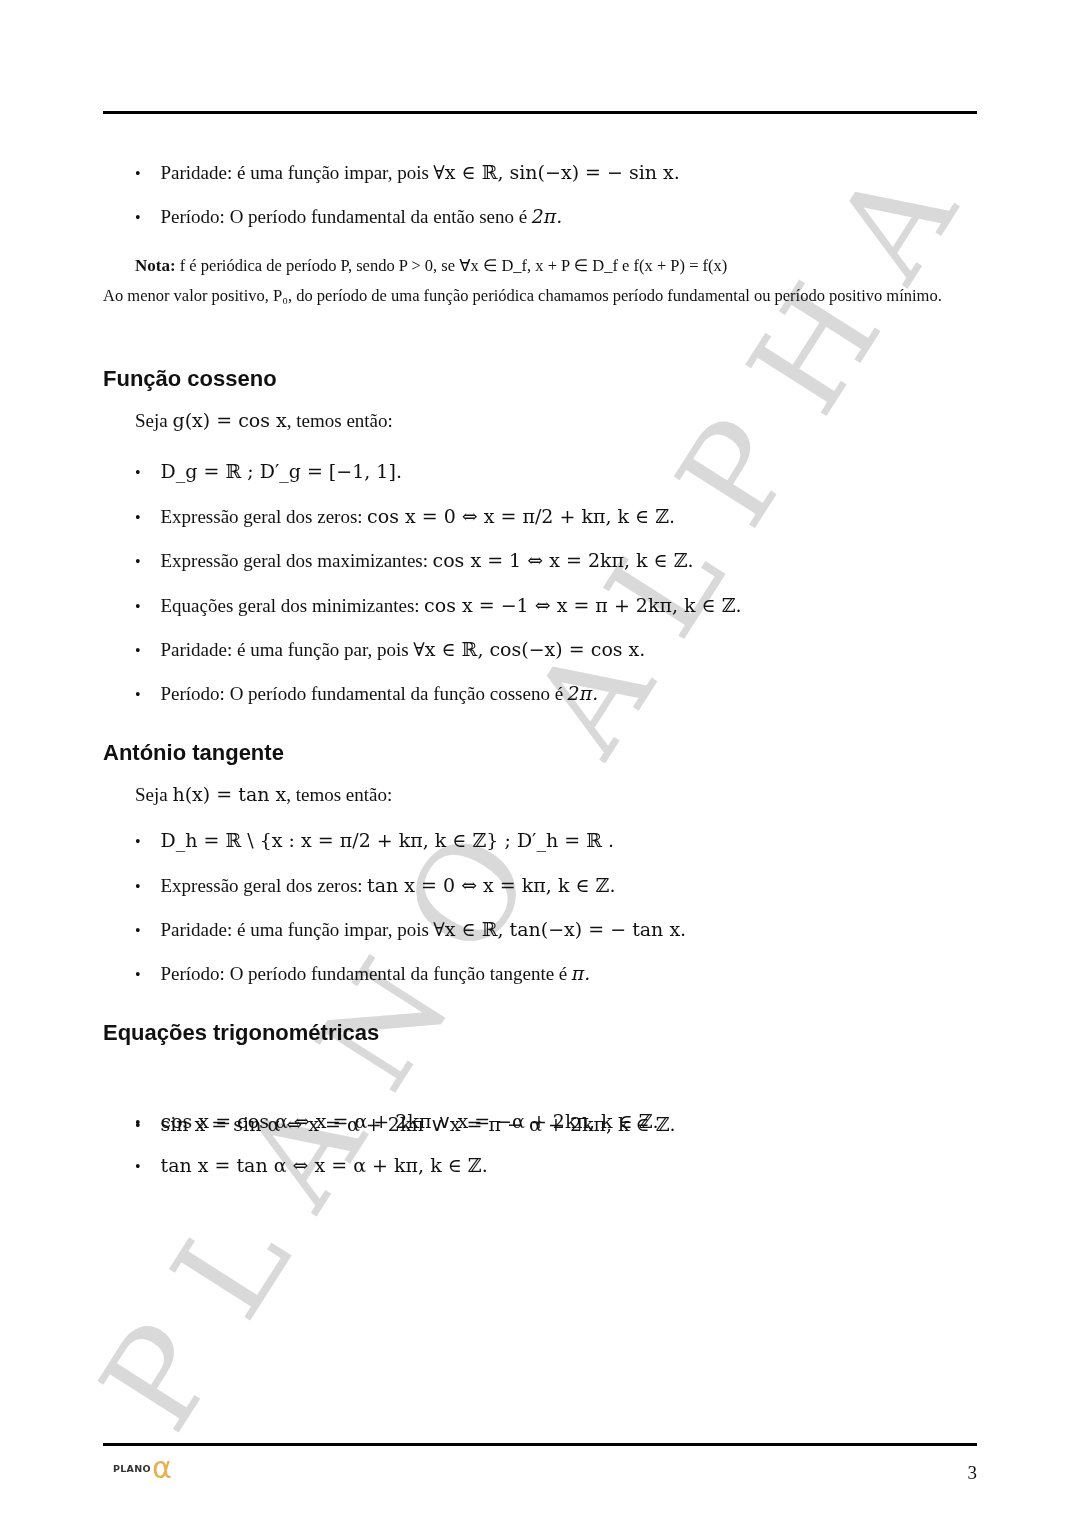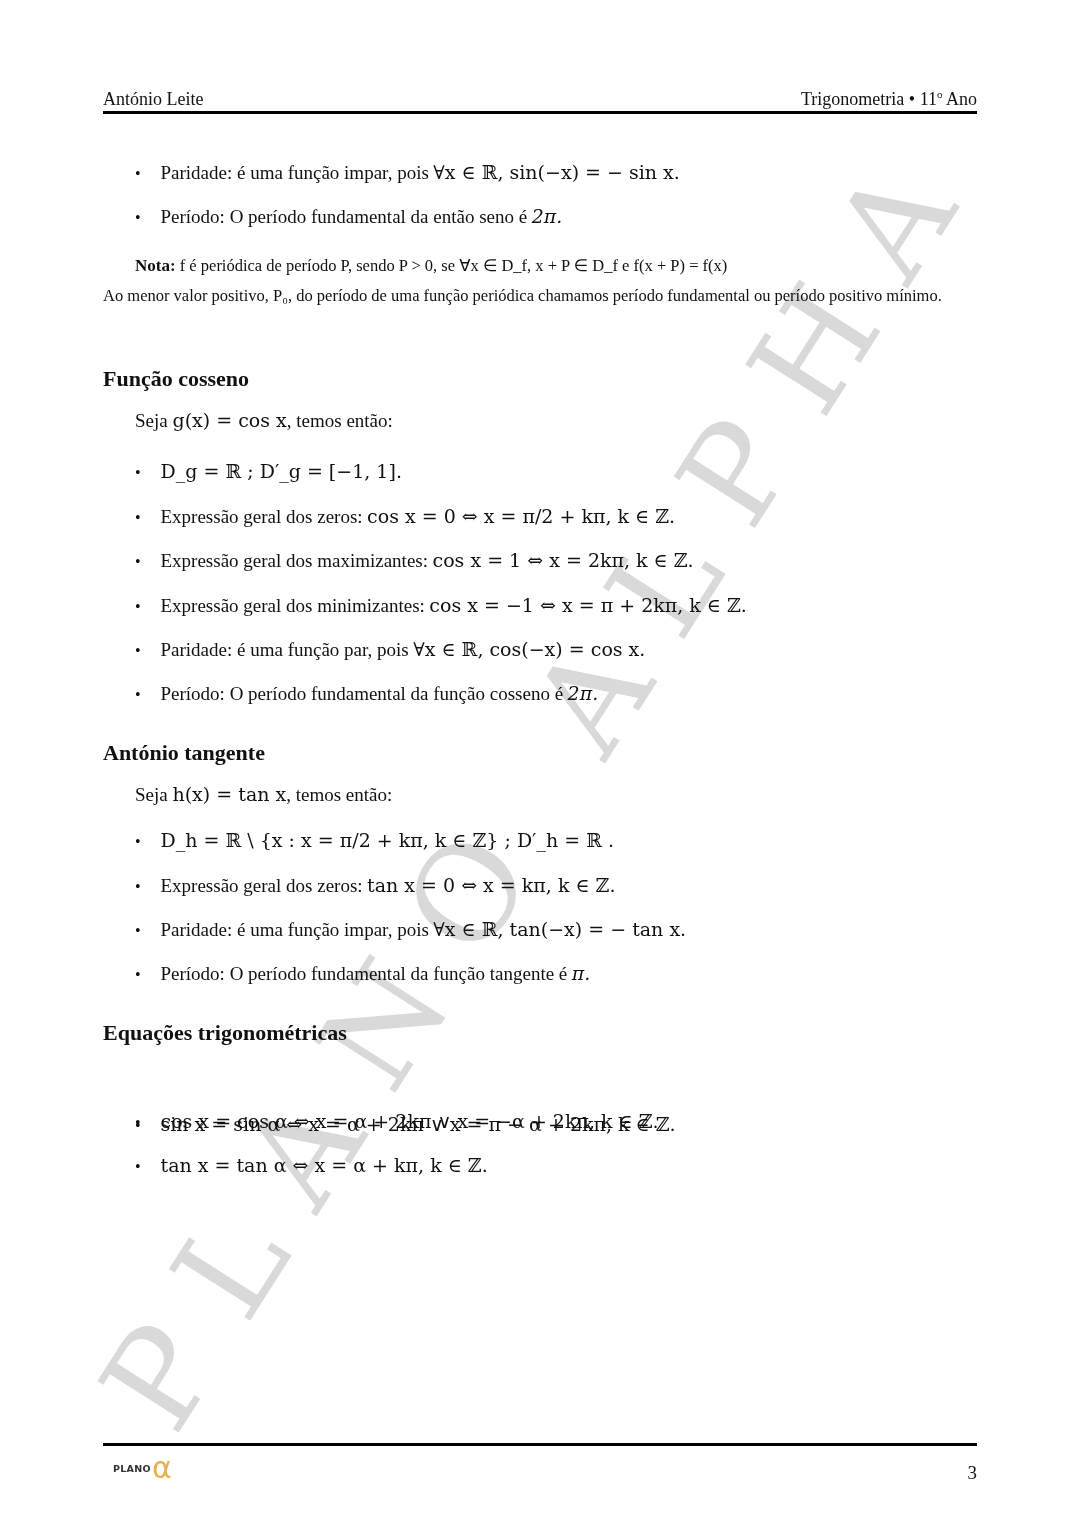--- a/index.html
+++ b/index.html
@@ -70,21 +70,21 @@
     .bullet .dot {
       display: inline-block;
       width: 21px;
       font-size: 16px;
     }
     .bullet .text { font-size: 19px; text-align: right; }
 
     .h2 {
       position: absolute;
       left: 103px;
-      font-family: Liberation Serif, serif;
+      font-family: Liberation Sans, sans-serif;
       font-weight: bold;
       font-size: 22px;
       white-space: nowrap;
     }
     .intro {
       position: absolute;
       left: 135px;
       font-family: "Liberation Serif", serif;
       font-size: 19px;
       white-space: nowrap;
@@ -142,29 +142,20 @@
       right: 103px; top: 1462px;
       font-family: "Liberation Serif", serif;
       font-size: 19px;
     }
   </style>
 </head>
 <body>
 
 <div class="page">
 
-  <div class="header">
-    <span>António Leite</span>
-    <span>
-      <span>Trigonometria</span>
-      <span>•</span>
-      <span>11</span><span class="sup">o</span>
-      <span>Ano</span>
-    </span>
-  </div>
   <div class="header-rule"></div>
 
   <div class="watermark">PLANO ALPHA</div>
 
   <div class="content">
 
     <div class="bullet" style="top:160px">
       <span class="dot">•</span>
       <span class="text">Paridade: é uma função impar, pois</span>
       <span class="text math">∀x ∈ ℝ,  sin(−x) = − sin x.</span>
@@ -196,21 +187,21 @@
       <span class="text">Expressão geral dos zeros:</span>
       <span class="text math">cos x = 0 ⇔ x = π/2 + kπ,  k ∈ ℤ.</span>
     </div>
     <div class="bullet" style="top:548px">
       <span class="dot">•</span>
       <span class="text">Expressão geral dos maximizantes:</span>
       <span class="text math">cos x = 1 ⇔ x = 2kπ,  k ∈ ℤ.</span>
     </div>
     <div class="bullet" style="top:593px">
       <span class="dot">•</span>
-      <span class="text">Expressão geral dos minimizantes:</span>
+      <span class="text">Equações geral dos minimizantes:</span>
       <span class="text math">cos x = −1 ⇔ x = π + 2kπ,  k ∈ ℤ.</span>
     </div>
     <div class="bullet" style="top:637px">
       <span class="dot">•</span>
       <span class="text">Paridade: é uma função par, pois</span>
       <span class="text math">∀x ∈ ℝ,  cos(−x) = cos x.</span>
     </div>
     <div class="bullet" style="top:681px">
       <span class="dot">•</span>
       <span class="text">Período: O período fundamental da função cosseno é</span>

